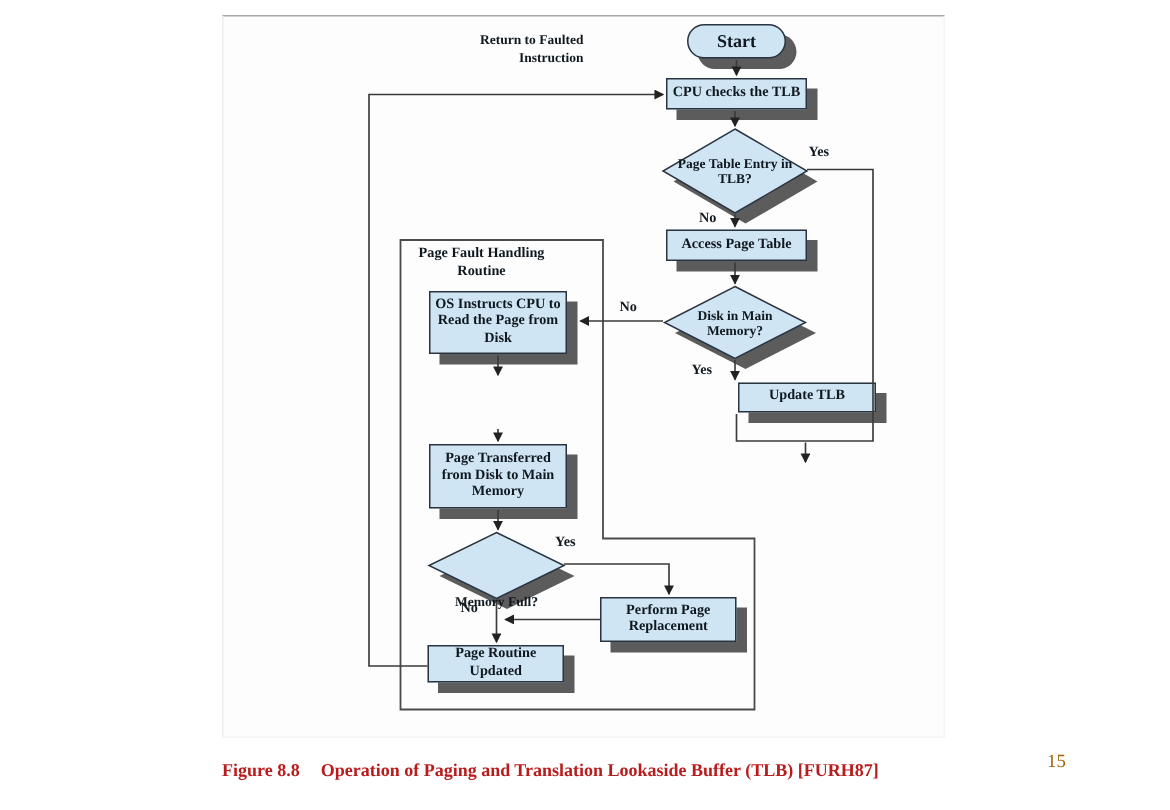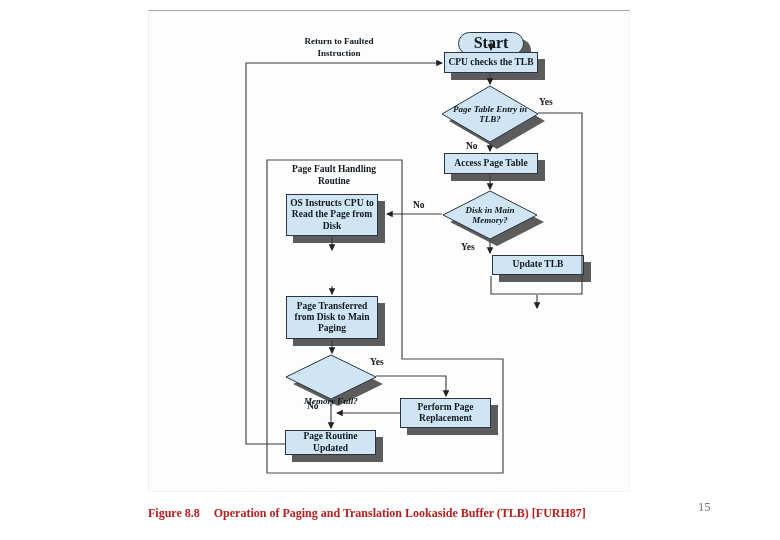--- a/index.html
+++ b/index.html
@@ -23,34 +23,34 @@
     box-sizing:content-box;
   }
   .layer{position:absolute;left:0;top:0;width:480px;height:480px;}
   .node{
     position:absolute;display:flex;align-items:center;justify-content:center;
     text-align:center;background:var(--node-fill);border:1px solid var(--node-border);
     box-shadow:7px 7px 0 var(--node-shadow);
     font-weight:bold;font-size:9.5px;line-height:1.18;color:var(--text);
     padding:0 3px;box-sizing:border-box;
   }
-  .oval{border-radius:12px;font-size:16px;margin-top:16px;}
+  .oval{border-radius:12px;font-size:12px;}
   .dtext{
     position:absolute;display:flex;align-items:center;justify-content:center;
-    text-align:center;font-weight:bold;font-size:9px;line-height:1.16;color:var(--text);font-style:italic;
+    text-align:center;font-weight:bold;font-size:9px;line-height:1.16;color:var(--text);
   }
   .lbl{position:absolute;font-weight:bold;font-size:9.5px;color:var(--text);white-space:nowrap;}
   .note{white-space:normal;text-align:center;line-height:1.35;font-size:9px;}
   .routine-title{white-space:normal;text-align:center;line-height:1.3;font-size:9.5px;}
   .caption{
     position:absolute;left:148px;top:506px;width:500px;
     font-weight:bold;font-size:12px;color:#b91c1c;white-space:nowrap;
   }
   .caption .gap{display:inline-block;width:14px;}
-  .pagenum{position:absolute;left:698px;top:500px;font-size:12.5px;color:#737373;}
+  .pagenum{position:absolute;left:698px;top:500px;font-size:12.5px;color:#a16207;}
   svg{position:absolute;left:0;top:0;overflow:visible;}
 </style>
 </head>
 <body>
 
 <div class="fig">
 
   <svg class="layer" width="480" height="480">
     <polygon points="118,149 253,149 253,348 354,348 354,462 118,462" fill="none" stroke="#4a4a4a" stroke-width="1.2"></polygon>
 
@@ -61,21 +61,21 @@
     <polygon points="341,75 389,103 341,131 293,103" fill="#cfe5f4" stroke="#2a3440"></polygon>
     <polygon points="341,180 388,204 341,228 294,204" fill="#cfe5f4" stroke="#2a3440"></polygon>
     <polygon points="182,344 227,366 182,388 137,366" fill="#cfe5f4" stroke="#2a3440"></polygon>
   </svg>
 
   <div class="node oval" style="left:309px;top:5px;width:66px;height:23px;">Start</div>
   <div class="node" style="left:295px;top:41px;width:94px;height:21px;">CPU checks the TLB</div>
   <div class="node" style="left:295px;top:142px;width:94px;height:21px;">Access Page Table</div>
   <div class="node" style="left:295px;top:244px;width:92px;height:20px;margin-left:48px;">Update TLB</div>
   <div class="node" style="left:137px;top:183px;width:92px;height:42px;">OS Instructs CPU to Read the Page from Disk</div>
-  <div class="node" style="left:137px;top:285px;width:92px;height:43px;">Page Transferred from Disk to Main Paging</div>
+  <div class="node" style="left:137px;top:285px;width:92px;height:43px;">Page Transferred from Disk to Main Memory</div>
   <div class="node" style="left:251px;top:387px;width:91px;height:30px;">Perform Page Replacement</div>
   <div class="node" style="left:136px;top:419px;width:91px;height:25px;">Page Routine Updated</div>
 
   <svg class="layer" width="480" height="480">
     <defs>
       <marker id="ah" markerWidth="8" markerHeight="8" refX="5.2" refY="3" orient="auto">
         <path d="M0,0 L6,3 L0,6 Z" fill="#222"></path>
       </marker>
     </defs>
     <g stroke="#3a3a3a" stroke-width="1.1" fill="none">
@@ -94,22 +94,22 @@
       <path d="M182,389 L182,417" marker-end="url(#ah)"></path>
       <path d="M227,365 L297,365 L297,385" marker-end="url(#ah)"></path>
       <path d="M251,402 L188,402" marker-end="url(#ah)"></path>
     </g>
   </svg>
 
   <div class="dtext" style="left:299px;top:81px;width:84px;height:44px;">Page Table Entry in TLB?</div>
   <div class="dtext" style="left:307px;top:186px;width:68px;height:36px;">Disk in Main Memory?</div>
   <div class="dtext" style="left:152px;top:355px;width:60px;height:22px;margin-top:24px;">Memory Full?</div>
 
-  <div class="lbl note" style="left:140px;top:24px;width:100px;">Return to Faulted Instruction</div>
-  <div class="lbl routine-title" style="left:133px;top:152px;width:104px;">Page Fault Handling Routine</div>
+  <div class="lbl note" style="left:140px;top:9px;width:100px;text-align:right;">Return to Faulted Instruction</div>
+  <div class="lbl routine-title" style="left:120px;top:152px;width:104px;">Page Fault Handling Routine</div>
   <div class="lbl" style="left:390px;top:86px;">Yes</div>
   <div class="lbl" style="left:317px;top:130px;">No</div>
   <div class="lbl" style="left:264px;top:189px;">No</div>
   <div class="lbl" style="left:312px;top:231px;">Yes</div>
   <div class="lbl" style="left:221px;top:346px;">Yes</div>
   <div class="lbl" style="left:158px;top:390px;">No</div>
 </div>
 
 <div class="caption">
   <span>Figure 8.8</span><span class="gap"></span><span>Operation of Paging and Translation Lookaside Buffer (TLB) [FURH87]</span>

